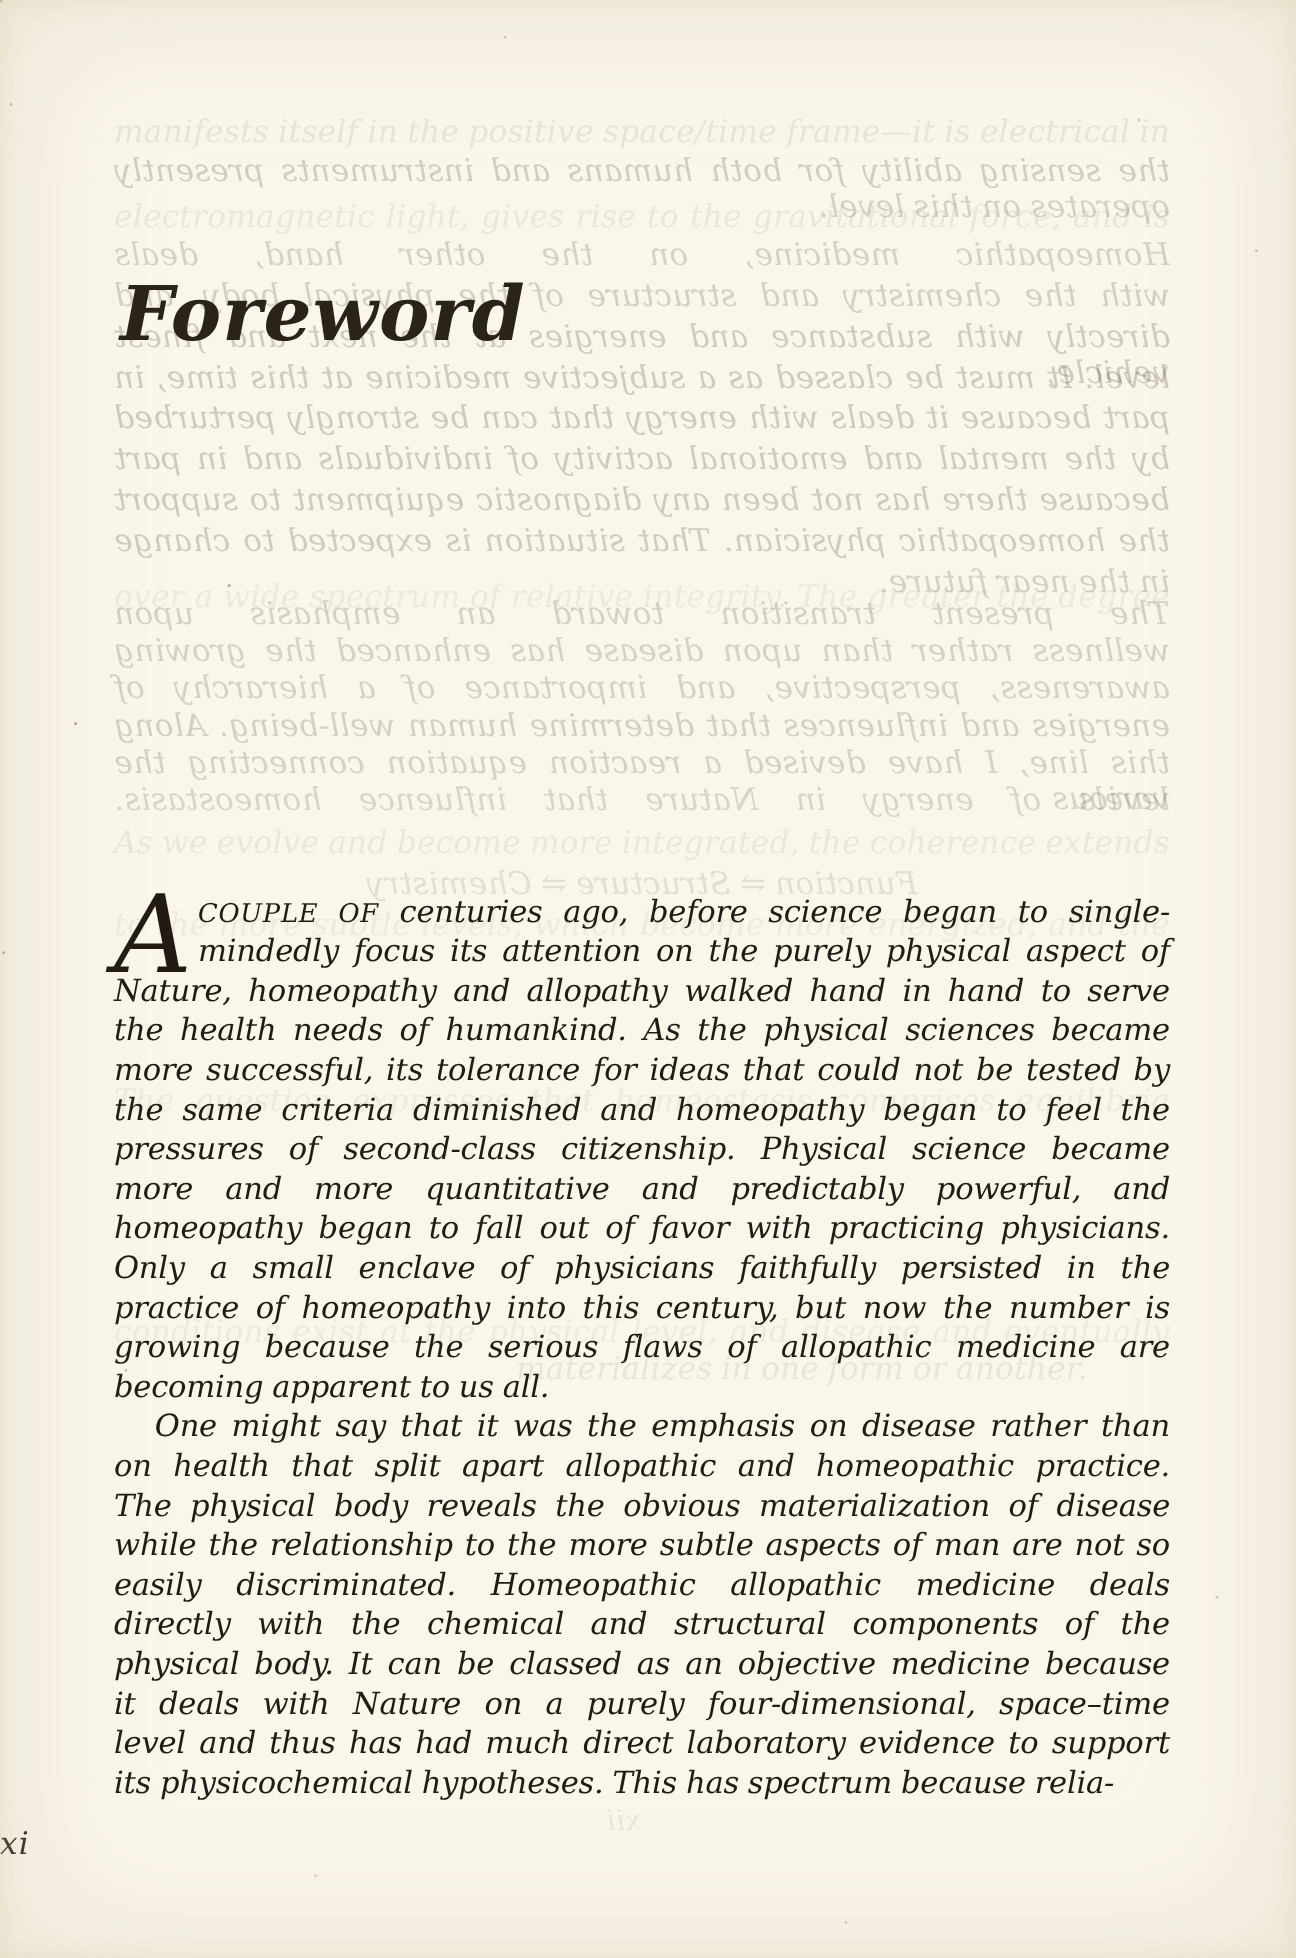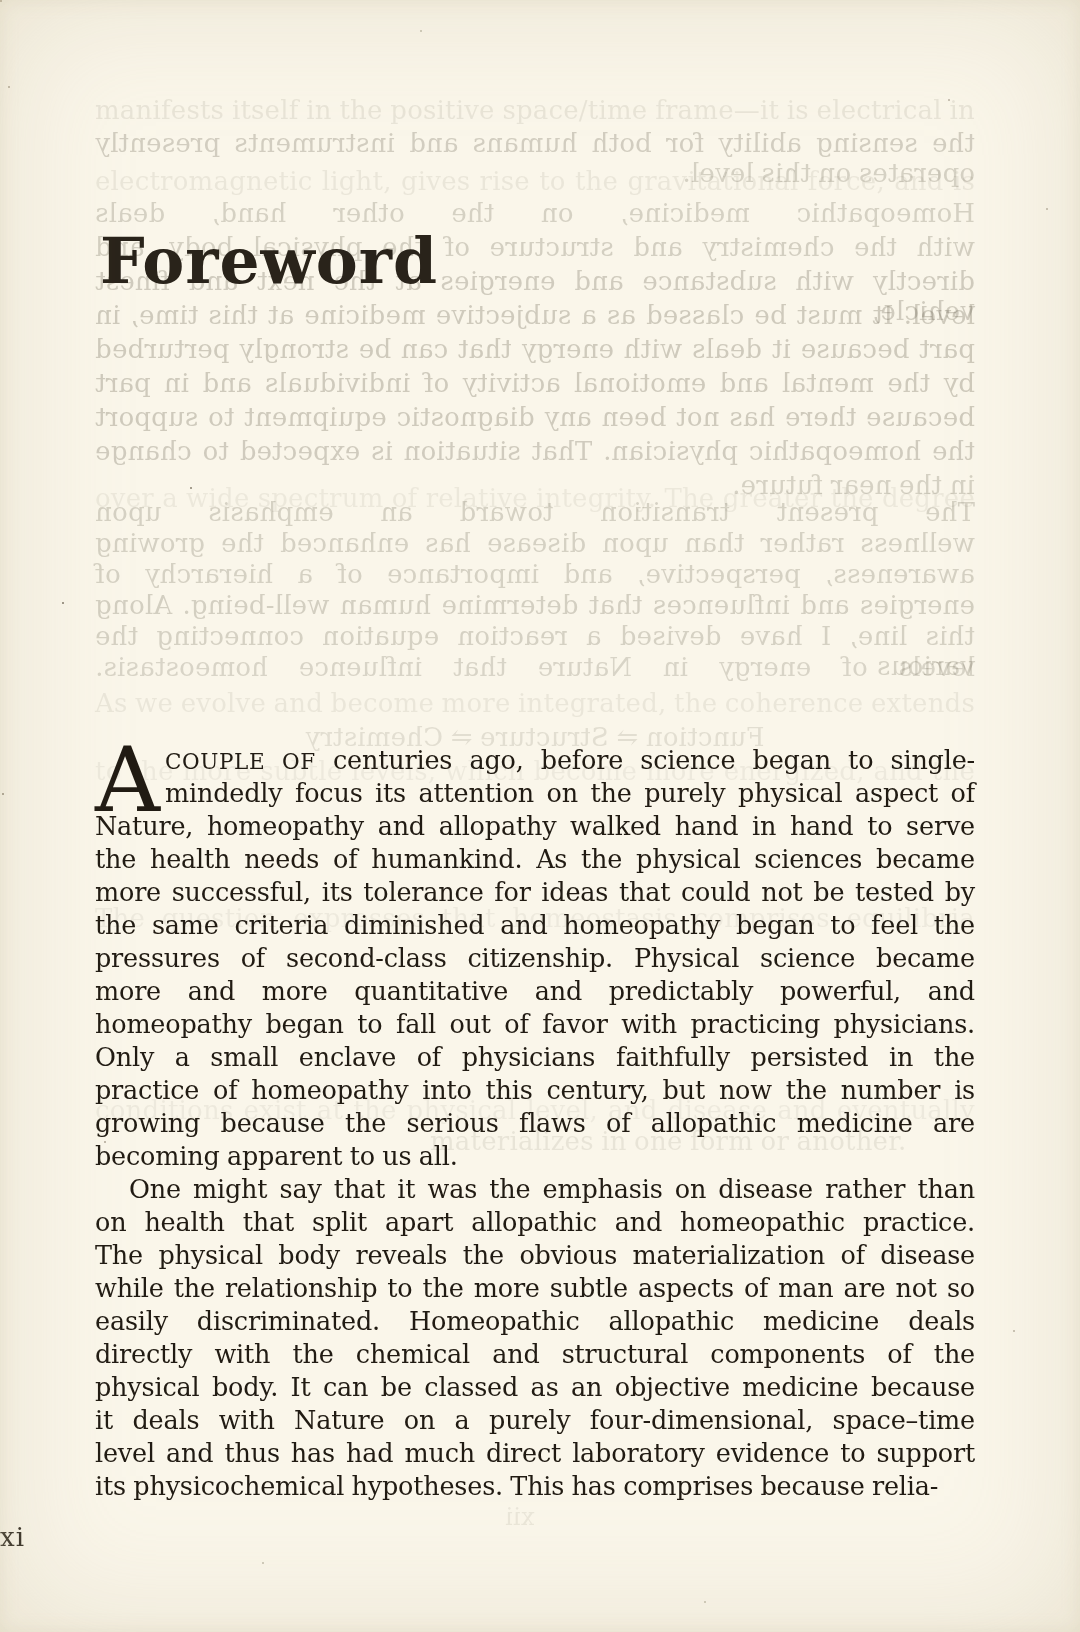--- a/index.html
+++ b/index.html
@@ -2,20 +2,21 @@
 <html><head>
 <meta charset="utf-8">
 <style>
   html,body{margin:0;padding:0;background:#e8e4d8;}
   .page{
     position:relative;
     width:1080px;height:1632px;
     background:#faf6ea;
     font-family:"DejaVu Serif", serif;
     overflow:hidden;
+    font-style:italic;
   }
   .page::after{
     content:"";position:absolute;inset:0;
     box-shadow:inset 0 0 130px rgba(195,182,148,.30), inset 0 0 18px rgba(205,192,158,.25);
     pointer-events:none;
   }
   .speckles{position:absolute;top:0;left:0;width:2px;height:2px;background:rgba(110,98,76,.45);
     box-shadow: 8px 86px 0 rgba(110,98,76,.4), 948px 99px 0 rgba(110,98,76,.35),
       1046px 208px 0 rgba(110,98,76,.35), 190px 487px 0 rgba(80,70,52,.5),
       62px 602px 0 rgba(80,70,52,.55), 420px 30px 0 rgba(110,98,76,.3),
@@ -119,19 +120,19 @@
     <div class="para" id="para2">
         <div class="line indent">One might say that it was the emphasis on disease rather than</div>
         <div class="line">on health that split apart allopathic and homeopathic practice.</div>
         <div class="line">The physical body reveals the obvious materialization of disease</div>
         <div class="line">while the relationship to the more subtle aspects of man are not so</div>
         <div class="line">easily discriminated. Homeopathic allopathic medicine deals</div>
         <div class="line">directly with the chemical and structural components of the</div>
         <div class="line">physical body. It can be classed as an objective medicine because</div>
         <div class="line">it deals with Nature on a purely four-dimensional, space–time</div>
         <div class="line">level and thus has had much direct laboratory evidence to support</div>
-        <div class="line lastline">its physicochemical hypotheses. This has comprises because relia-</div>
+        <div class="line lastline">its physicochemical hypotheses. This has spectrum because relia-</div>
       </div>
   </div>
 
   <div class="page-number">xi</div>
 
 </div>
 
 </body></html>

